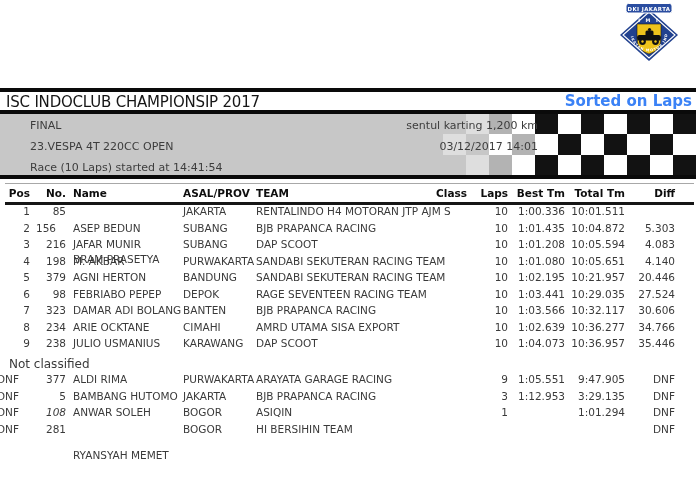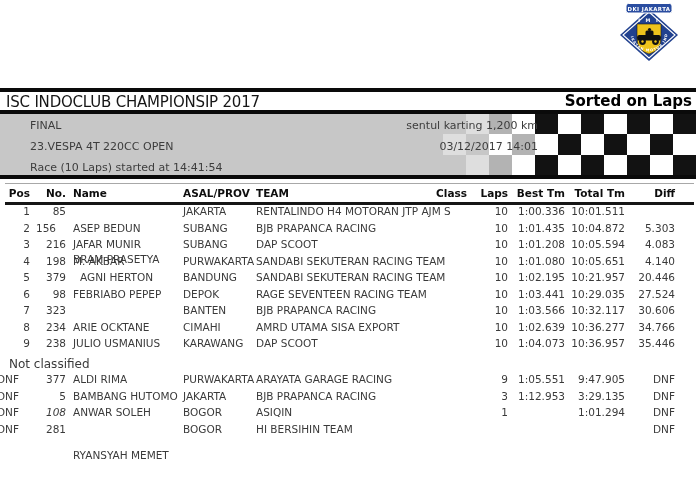--- a/index.html
+++ b/index.html
@@ -9,21 +9,21 @@
     font-family:"DejaVu Sans","Liberation Sans",sans-serif;
     -webkit-font-smoothing:antialiased;
   }
   .abs{position:absolute;}
   
   #logo{left:614px;top:2px;width:70px;height:62px;}
   
   #bar-top{left:0;top:88px;width:696px;height:4px;background:#0a0a0a;}
   #title-row{left:0;top:91px;width:696px;height:19px;}
   #report-title{left:6px;top:2px;font-size:15px;color:#161616;letter-spacing:-0.2px;}
-  #sorted-label{right:4px;top:1px;font-size:15px;font-weight:bold;color:#000000;}
+  #sorted-label{right:4px;top:1px;font-size:15px;font-weight:bold;color:#3b82f6;}
   #bar-mid{left:0;top:110px;width:696px;height:3.5px;background:#0a0a0a;}
   
   #banner{left:0;top:113.5px;width:696px;height:61.5px;background:#c7c7c7;overflow:hidden;}
   #checker{position:absolute;right:0;top:0;width:322px;height:61.5px;z-index:1;}
   #checker div{position:absolute;width:23px;height:20.5px;}
   .banner-text{z-index:2;font-size:11px;color:#3d3d3d;}
   #session-label{left:30px;top:5px;}
   #track-label{right:158px;top:5px;}
   #class-label{left:30px;top:26px;}
   #datetime-label{right:158px;top:26px;}
@@ -183,21 +183,21 @@
       <div class="tcell clip" style="left: 253px; width: 196px; text-align: left; padding-right: 0px; padding-left: 3px;">SANDABI SEKUTERAN RACING TEAM</div>
       <div class="tcell" style="left: 400px; width: 67px; text-align: right; padding-right: 0px;"></div>
       <div class="tcell" style="left: 470px; width: 38px; text-align: right; padding-right: 2px;">10</div>
       <div class="tcell" style="left: 512px; width: 53px; text-align: right; padding-right: 0px;">1:01.080</div>
       <div class="tcell" style="left: 568px; width: 57px; text-align: right; padding-right: 2px;">10:05.651</div>
       <div class="tcell" style="left: 628px; width: 47px; text-align: right; padding-right: 0px;">4.140</div>
     </div>
     <div class="trow">
       <div class="tcell" style="left: 0px; width: 30px; text-align: right; padding-right: 2px;">5</div>
       <div class="tcell" style="left: 30px; width: 36px; text-align: right; padding-right: 3px;">379</div>
-      <div class="tcell" style="left: 77px; width: 108px; text-align: left; padding-right: 0px; padding-left: 3px;">AGNI HERTON</div>
+      <div class="tcell" style="left: 70px; width: 108px; text-align: left; padding-right: 0px; padding-left: 3px;">AGNI HERTON</div>
       <div class="tcell" style="left: 180px; width: 72px; text-align: left; padding-right: 0px; padding-left: 3px;">BANDUNG</div>
       <div class="tcell clip" style="left: 253px; width: 196px; text-align: left; padding-right: 0px; padding-left: 3px;">SANDABI SEKUTERAN RACING TEAM</div>
       <div class="tcell" style="left: 400px; width: 67px; text-align: right; padding-right: 0px;"></div>
       <div class="tcell" style="left: 470px; width: 38px; text-align: right; padding-right: 2px;">10</div>
       <div class="tcell" style="left: 512px; width: 53px; text-align: right; padding-right: 0px;">1:02.195</div>
       <div class="tcell" style="left: 568px; width: 57px; text-align: right; padding-right: 2px;">10:21.957</div>
       <div class="tcell" style="left: 628px; width: 47px; text-align: right; padding-right: 0px;">20.446</div>
     </div>
     <div class="trow">
       <div class="tcell" style="left: 0px; width: 30px; text-align: right; padding-right: 2px;">6</div>
@@ -207,20 +207,21 @@
       <div class="tcell clip" style="left: 253px; width: 196px; text-align: left; padding-right: 0px; padding-left: 3px;">RAGE SEVENTEEN RACING TEAM</div>
       <div class="tcell" style="left: 400px; width: 67px; text-align: right; padding-right: 0px;"></div>
       <div class="tcell" style="left: 470px; width: 38px; text-align: right; padding-right: 2px;">10</div>
       <div class="tcell" style="left: 512px; width: 53px; text-align: right; padding-right: 0px;">1:03.441</div>
       <div class="tcell" style="left: 568px; width: 57px; text-align: right; padding-right: 2px;">10:29.035</div>
       <div class="tcell" style="left: 628px; width: 47px; text-align: right; padding-right: 0px;">27.524</div>
     </div>
     <div class="trow">
       <div class="tcell" style="left: 0px; width: 30px; text-align: right; padding-right: 2px;">7</div>
       <div class="tcell" style="left: 30px; width: 36px; text-align: right; padding-right: 3px;">323</div>
+      <div class="tcell" style="left: 70px; width: 108px; text-align: left; padding-right: 0px; padding-left: 3px;">DAMAR ADI BOLANG</div>
       <div class="tcell" style="left: 180px; width: 72px; text-align: left; padding-right: 0px; padding-left: 3px;">BANTEN</div>
       <div class="tcell clip" style="left: 253px; width: 196px; text-align: left; padding-right: 0px; padding-left: 3px;">BJB PRAPANCA RACING</div>
       <div class="tcell" style="left: 400px; width: 67px; text-align: right; padding-right: 0px;"></div>
       <div class="tcell" style="left: 470px; width: 38px; text-align: right; padding-right: 2px;">10</div>
       <div class="tcell" style="left: 512px; width: 53px; text-align: right; padding-right: 0px;">1:03.566</div>
       <div class="tcell" style="left: 568px; width: 57px; text-align: right; padding-right: 2px;">10:32.117</div>
       <div class="tcell" style="left: 628px; width: 47px; text-align: right; padding-right: 0px;">30.606</div>
     </div>
     <div class="trow">
       <div class="tcell" style="left: 0px; width: 30px; text-align: right; padding-right: 2px;">8</div>

